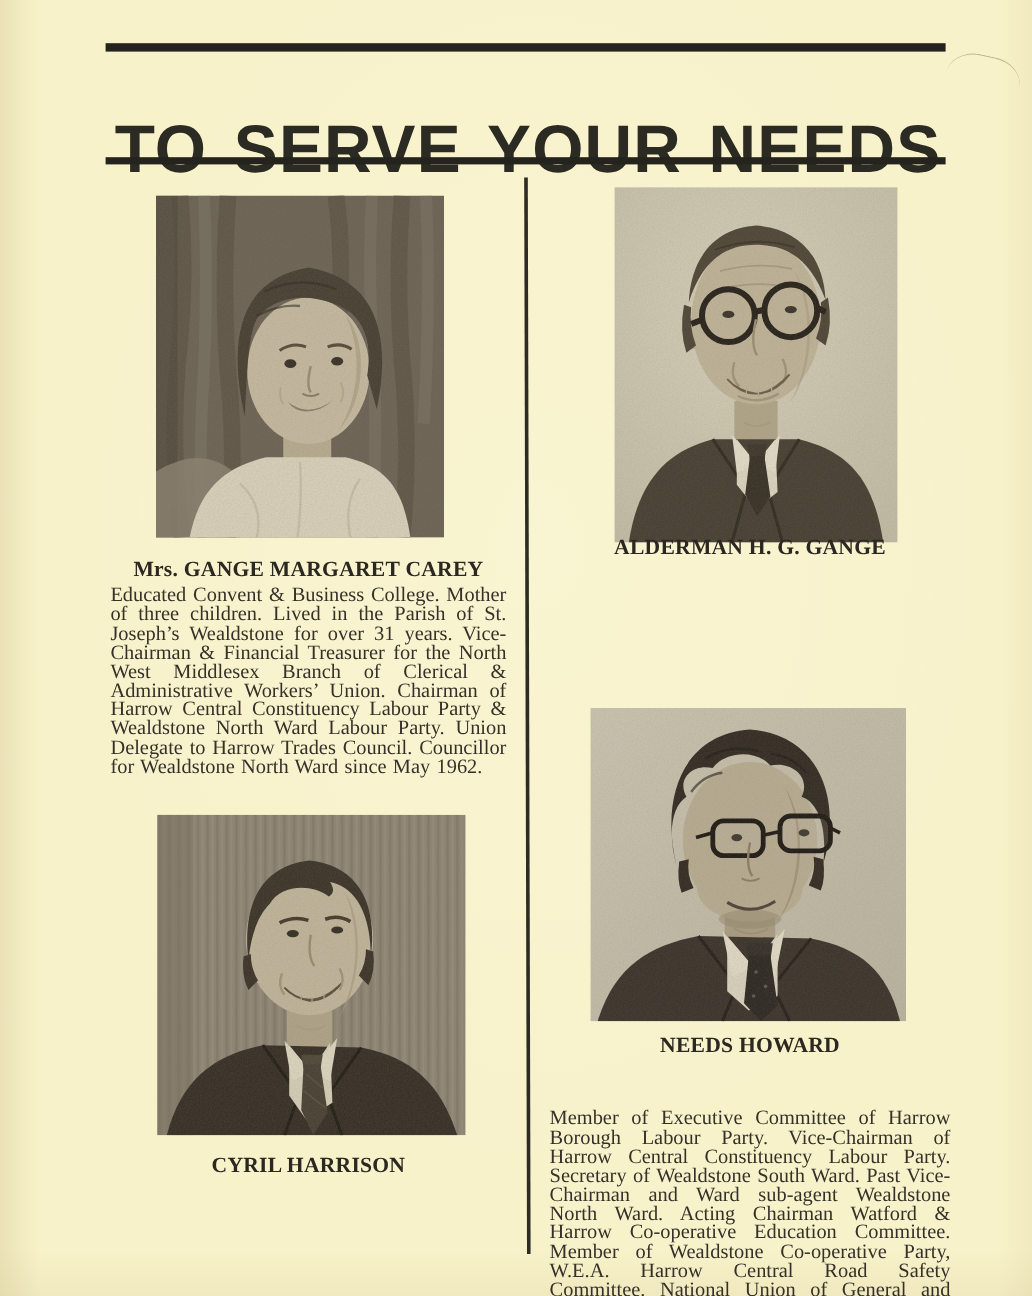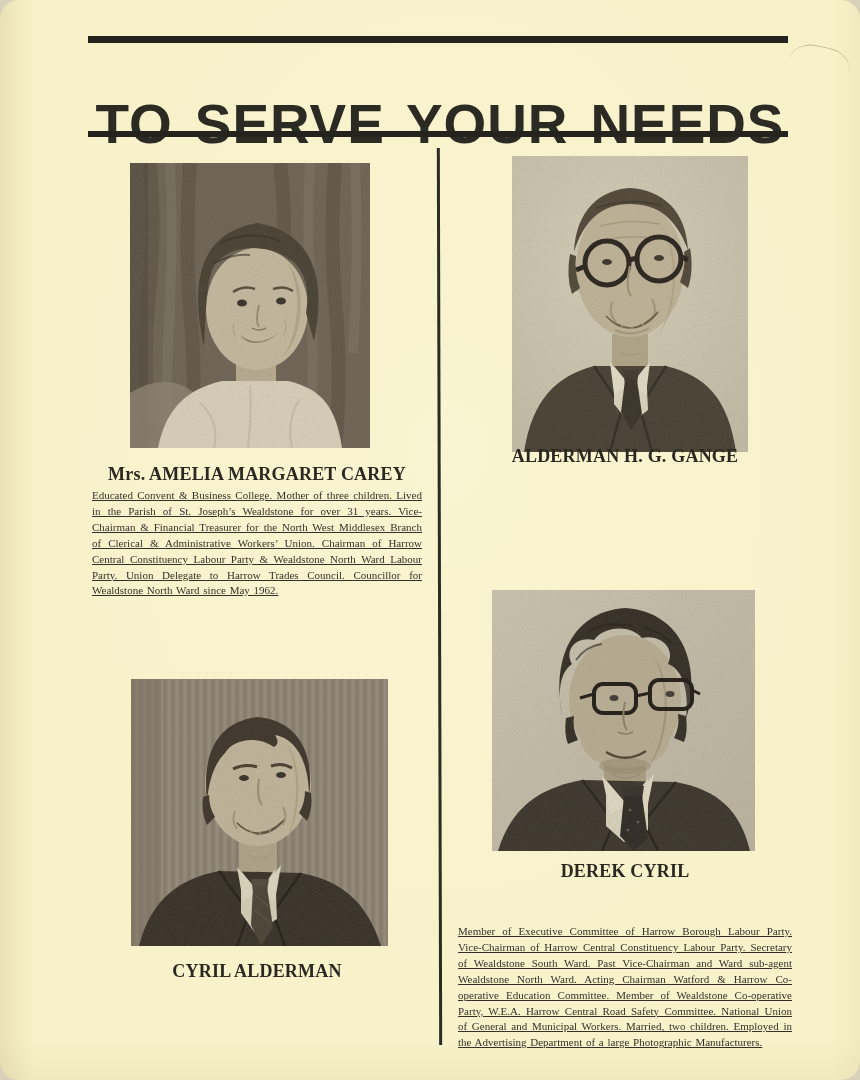--- a/index.html
+++ b/index.html
@@ -5,21 +5,20 @@
   html,body{margin:0;padding:0;background:#d8d2ba;}
   .page{
     position:relative;width:860px;height:1080px;overflow:hidden;
     background-color:#f8f2ca;
     background-image:
       linear-gradient(90deg, rgba(198,185,130,0.28) 0px, rgba(198,185,130,0) 34px),
       linear-gradient(270deg, rgba(214,203,152,0.22) 0px, rgba(214,203,152,0) 28px),
       linear-gradient(0deg, rgba(205,193,140,0.18) 0px, rgba(205,193,140,0) 40px),
       radial-gradient(ellipse at 52% 42%, rgba(255,255,252,0.14), rgba(0,0,0,0) 72%);
     font-family:"Liberation Serif", serif;
-    border-radius:19px;
   }
   .rule{position:absolute;background:#24231d;}
   .rule-top{left:88px;top:36px;width:700px;height:7px;}
   .rule-bottom{left:88px;top:131px;width:700px;height:6px;}
   .masthead{
     position:absolute;left:88px;top:54px;width:704px;height:64px;
     display:flex;align-items:center;justify-content:center;
     font-family:"Liberation Sans", sans-serif;font-weight:700;
     font-size:56px;letter-spacing:1px;word-spacing:6px;color:#2b2a23;
     white-space:nowrap;transform:scaleX(0.98);
@@ -36,21 +35,21 @@
   h2.name{
     position:absolute;margin:0;text-align:center;
     font-size:18px;font-weight:700;color:#2b2822;letter-spacing:0.2px;line-height:20px;
   }
   .name-carey{left:92px;top:464px;width:330px;}
   .name-gange{left:458px;top:446px;width:334px;}
   .name-harrison{left:92px;top:961px;width:330px;}
   .name-howard{left:458px;top:861px;width:334px;}
   p.bio{
     position:absolute;margin:0;text-align:justify;
-    font-size:11px;line-height:15.9px;color:#35312a;word-spacing:1px;text-decoration:underline;
+    font-size:17px;line-height:15.9px;color:#35312a;word-spacing:1px;
   }
   .bio-carey{left:92px;top:488px;width:330px;}
   .bio-gange{left:458px;top:482px;width:334px;}
   .bio-harrison{left:92px;top:982px;width:330px;}
   .bio-howard{left:458px;top:924px;width:334px;}
 </style>
 </head>
 <body>
 
 <div class="page">
@@ -107,21 +106,21 @@
       <path d="M122,165 q7,4 14,0" stroke="#8a7c63" stroke-width="1.5" fill="none"></path>
       <path d="M110,172 Q128,186 148,170 Q138,180 124,180 Q115,179 110,172 Z" fill="#8f7c64"></path>
       <path d="M114,173 Q128,181 143,171 Q130,177 114,173 Z" fill="#c9bda0" opacity="0.9"></path>
       <g fill="none" stroke="#a3967a" stroke-width="1.5" opacity="0.5">
         <path d="M104,160 q-2,8 2,14"></path>
           <path d="M154,156 q4,8 0,16"></path>
       </g>
       <rect width="240" height="285" filter="url(#g1)" opacity="0.45"></rect>
     </svg>
   </figure>
-  <h2 class="name name-carey">Mrs. AMELIA MARGARET CAREY</h2>
+  <h2 class="name name-carey">Mrs. GANGE MARGARET CAREY</h2>
   <p class="bio bio-carey">Educated Convent &amp; Business College. Mother of three children. Lived in the Parish of St. Joseph’s Wealdstone for over 31 years. Vice-Chairman &amp; Financial Treasurer for the North West Middlesex Branch of Clerical &amp; Administrative Workers’ Union. Chairman of Harrow Central Constituency Labour Party &amp; Wealdstone North Ward Labour Party. Union Delegate to Harrow Trades Council. Councillor for Wealdstone North Ward since May 1962.</p>
 
   <figure class="photo photo-gange" aria-label="black-and-white photo of a smiling older man with round glasses and dark suit">
     <svg viewBox="0 0 236 296" role="img">
       <defs>
         <radialGradient id="bgG" cx="45%" cy="35%" r="80%">
           <stop offset="0%" stop-color="#d8d1bb"></stop>
             <stop offset="100%" stop-color="#c4bda7"></stop>
         </radialGradient>
         <filter id="g2" x="0" y="0" width="100%" height="100%">
@@ -229,21 +228,21 @@
           <path d="M139,149 v5"></path>
       </g>
       <g fill="none" stroke="#a3967a" stroke-width="2">
         <path d="M104,132 q-4,10 2,18"></path>
           <path d="M152,128 q5,10 0,18"></path>
       </g>
       <path d="M116,176 q12,6 24,0" stroke="#a3967a" stroke-width="1.5" fill="none" opacity="0.4"></path>
       <rect width="257" height="267" filter="url(#g3)" opacity="0.45"></rect>
     </svg>
   </figure>
-  <h2 class="name name-harrison">CYRIL ALDERMAN</h2>
+  <h2 class="name name-harrison">CYRIL HARRISON</h2>
 
   <figure class="photo photo-howard" aria-label="black-and-white photo of a younger man with thick dark hair and glasses, dark suit and tie">
     <svg viewBox="0 0 263 261" role="img">
       <defs>
         <linearGradient id="bgH" x1="0" y1="0" x2="1" y2="1">
           <stop offset="0%" stop-color="#cdc6b2"></stop>
             <stop offset="100%" stop-color="#bcb5a1"></stop>
         </linearGradient>
         <filter id="g4" x="0" y="0" width="100%" height="100%">
           <feTurbulence type="fractalNoise" baseFrequency="0.8" numOctaves="2" stitchTiles="stitch"></feTurbulence>
@@ -290,16 +289,16 @@
           <path d="M102,104 L88,108"></path>
           <path d="M200,100 L208,104"></path>
       </g>
       <path d="M133,112 q-4,20 2,28" stroke="#8d7f65" stroke-width="2" fill="none"></path>
       <path d="M126,142 q7,4 15,0" stroke="#8d7f65" stroke-width="1.5" fill="none"></path>
       <path d="M114,162 q20,12 40,-1" stroke="#4f4335" stroke-width="2.5" fill="none"></path>
       <path d="M120,184 q14,8 28,0" stroke="#8d7f65" stroke-width="1.5" fill="none" opacity="0.4"></path>
       <rect width="263" height="261" filter="url(#g4)" opacity="0.4"></rect>
     </svg>
   </figure>
-  <h2 class="name name-howard">DEREK CYRIL</h2>
+  <h2 class="name name-howard">NEEDS HOWARD</h2>
   <p class="bio bio-howard">Member of Executive Committee of Harrow Borough Labour Party. Vice-Chairman of Harrow Central Constituency Labour Party. Secretary of Wealdstone South Ward. Past Vice-Chairman and Ward sub-agent Wealdstone North Ward. Acting Chairman Watford &amp; Harrow Co-operative Education Committee. Member of Wealdstone Co-operative Party, W.E.A. Harrow Central Road Safety Committee. National Union of General and Municipal Workers. Married, two children. Employed in the Advertising Department of a large Photographic Manufacturers.</p>
 
 </div>
 
 </body></html>

